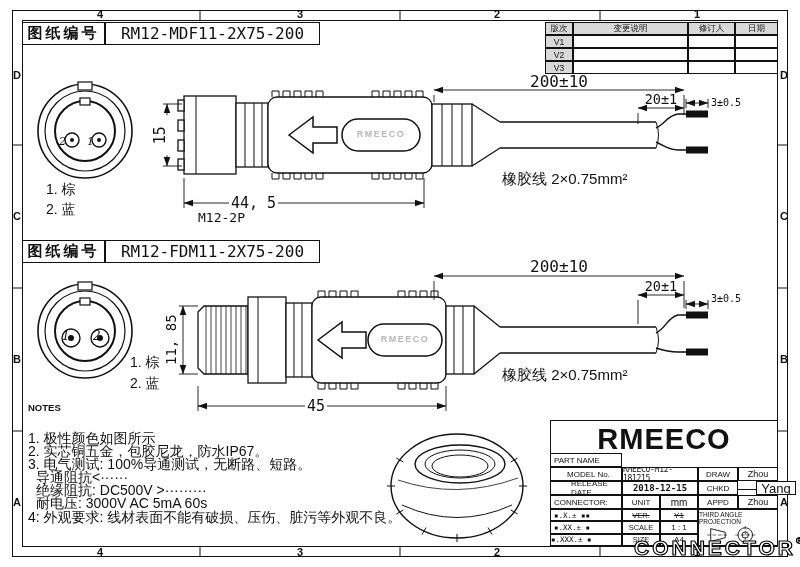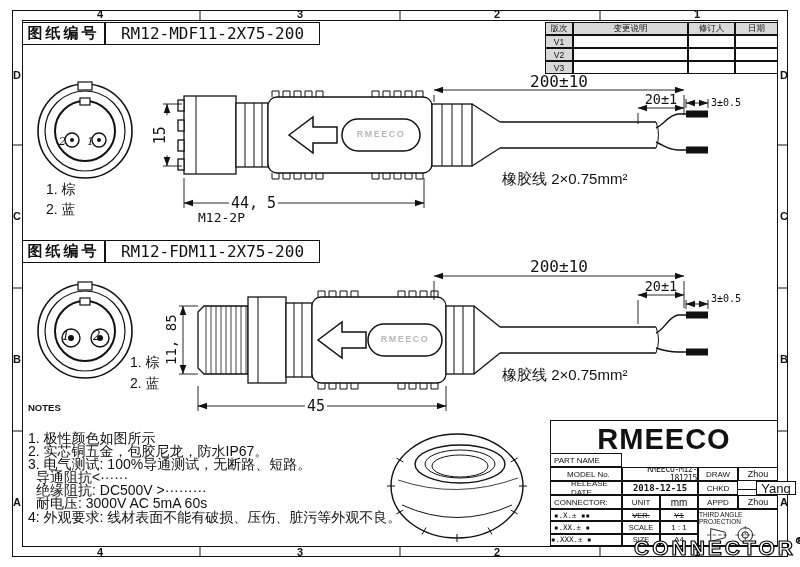--- a/index.html
+++ b/index.html
@@ -7,21 +7,21 @@
   body{position:relative;overflow:hidden}
   .t{position:absolute;white-space:nowrap;color:#111;z-index:2;line-height:1.1}
   .dim{font-family:"DejaVu Sans Mono",monospace}
   .wbg{background:#fff;padding:0 2px}
   .ctr{text-align:center}
   .rot{transform:rotate(-90deg)}
   .frame{position:absolute;border:1.6px solid #111;z-index:0}
   .frame2{position:absolute;border:1.1px solid #111;z-index:0}
   .box{position:absolute;border:1.6px solid #111;display:flex;align-items:center;justify-content:center;z-index:2;background:#fff}
   .cell{position:absolute;border:1px solid #111;display:flex;align-items:center;overflow:hidden;z-index:3;background:#fff}
-  .cc{justify-content:center;text-align:right}
+  .cc{justify-content:center;text-align:left}
   .gray{background:#d9d9d9}
   .gridlbl{font-size:11px;font-weight:bold;z-index:2}
   .notesline{font-size:14px;font-weight:normal}
   .emboss{color:#b8b8b8;letter-spacing:1.5px;font-size:9px;font-weight:bold}
   .pinnum{font-family:"DejaVu Serif",serif;font-style:italic}
   .strike{text-decoration:line-through}
   svg{position:absolute;left:0;top:0;z-index:1}
   #footerlogo{position:absolute;z-index:6;font-weight:800;font-size:21px;letter-spacing:3px;color:#fff;-webkit-text-stroke:1.2px #000;font-family:"Liberation Sans",sans-serif}
   #footerlogo .reg{font-size:9px;-webkit-text-stroke:0.6px #000;vertical-align:top}
   #logo{font-weight:bold;font-size:29px;letter-spacing:1px;font-family:"Liberation Sans",sans-serif}

